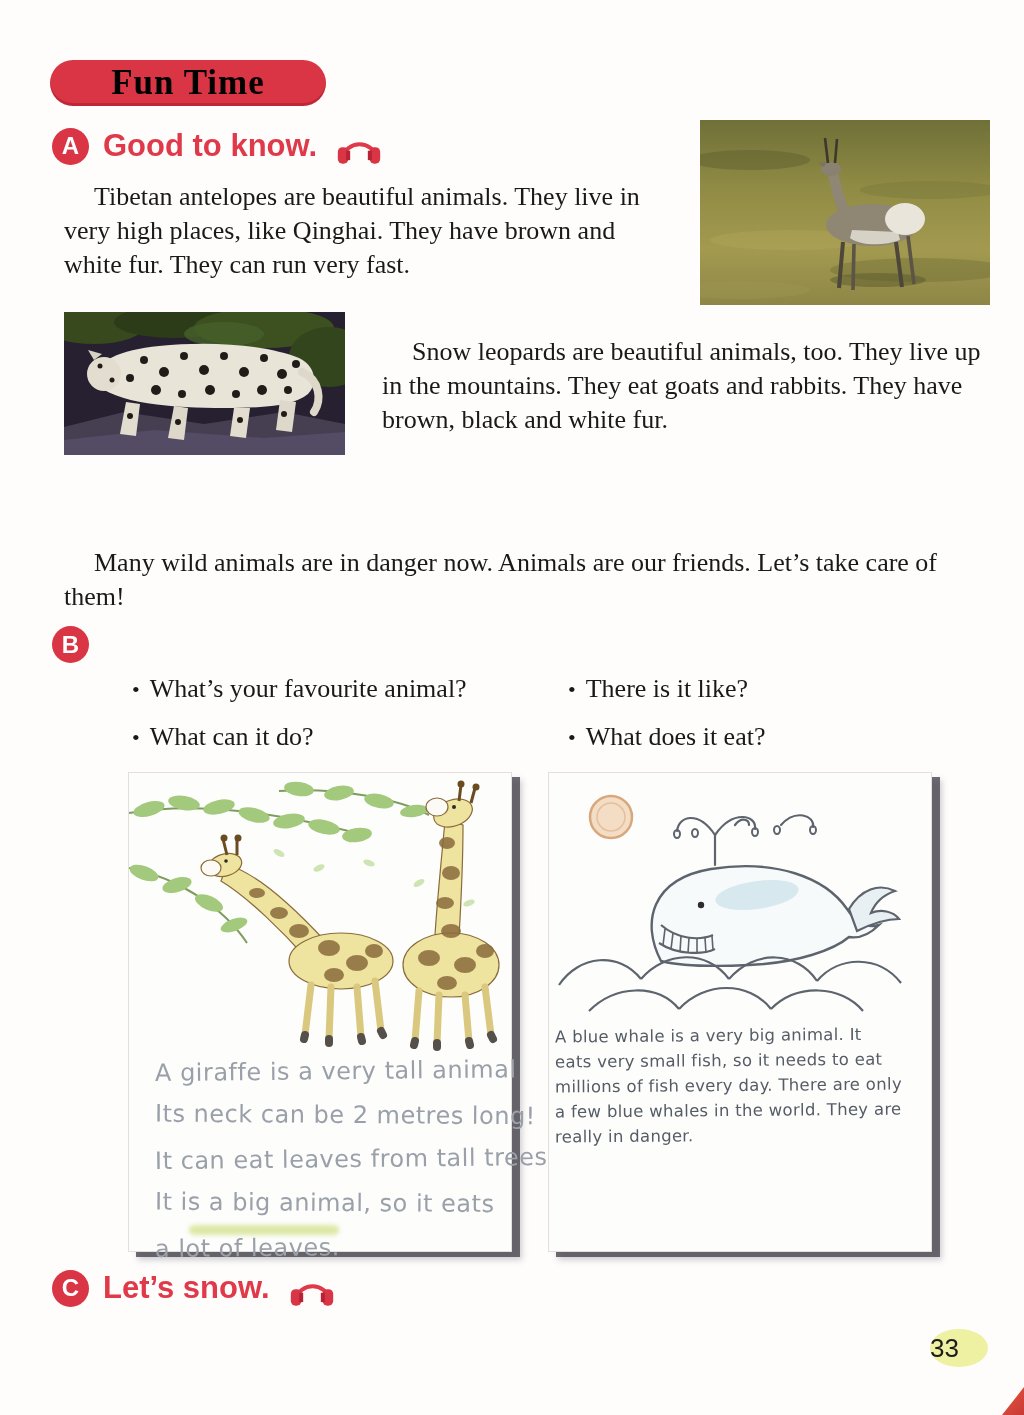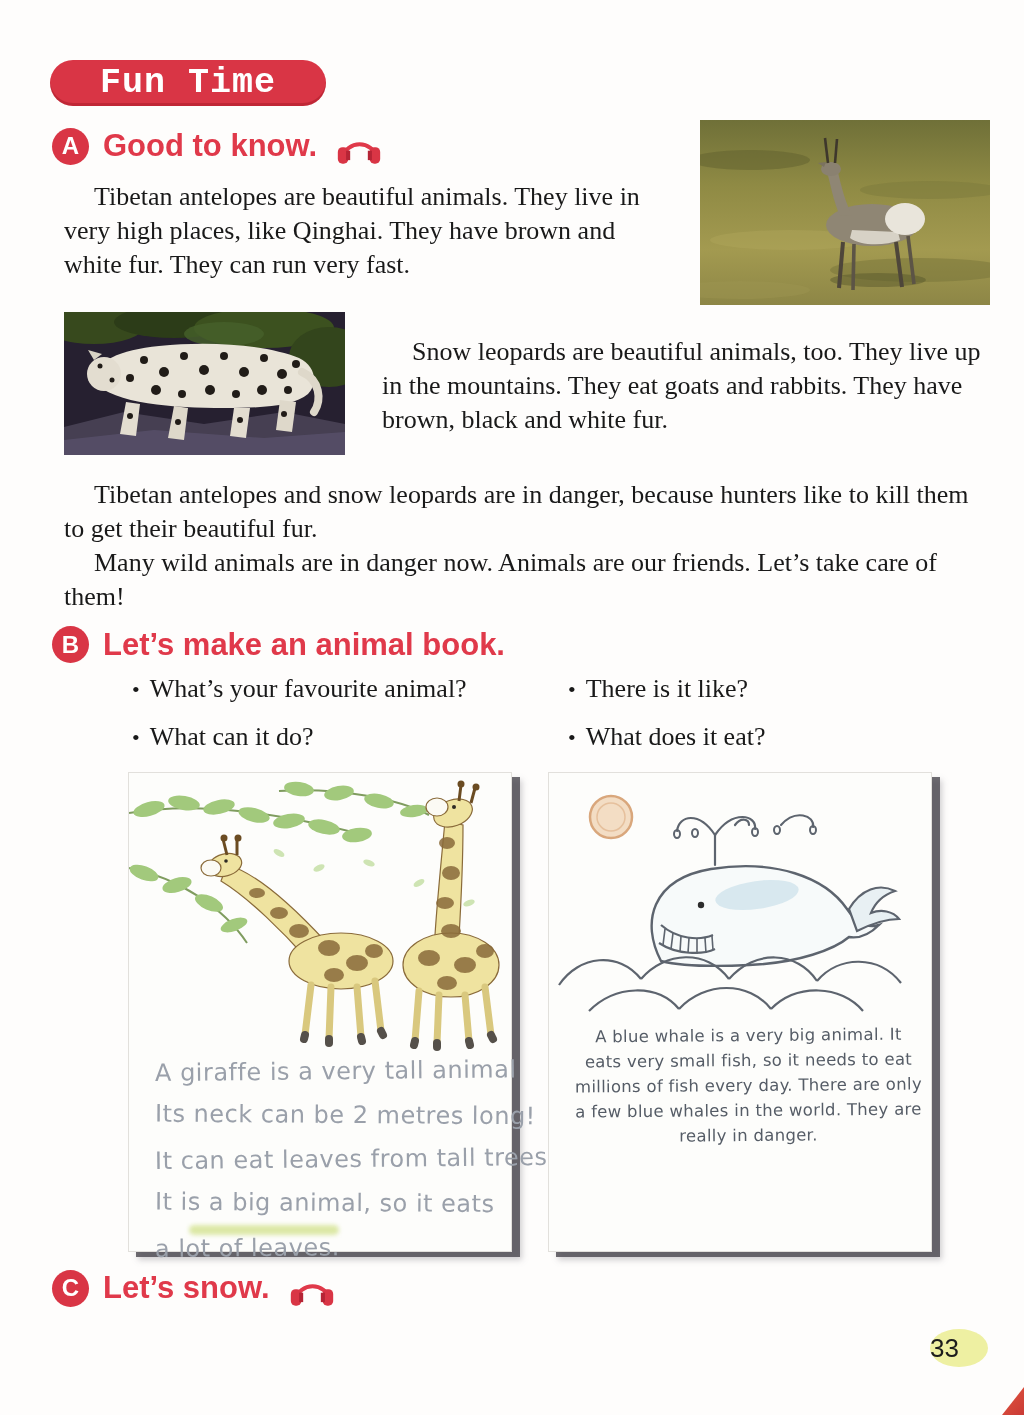--- a/index.html
+++ b/index.html
@@ -7,21 +7,21 @@
     position:relative;width:1024px;height:1415px;background:#fefdfc;
     overflow:hidden;font-family:"Liberation Serif",serif;color:#141414;
   }
   
   .pill{
     position:absolute;left:50px;top:60px;width:276px;height:46px;
     background:#d93545;border-radius:24px;display:flex;align-items:center;justify-content:center;
     box-shadow:inset 0 -3px 0 rgba(120,0,10,.25);
   }
   .pill span{
-    color:#ffffff;font-family:Liberation Mono, monospace;font-weight:bold;
+    color:#000000;font-family:Liberation Serif, serif;font-weight:bold;
     font-size:35px;letter-spacing:1px;
   }
   .section-head{
     position:absolute;display:flex;align-items:center;gap:14px;
     font-family:"Liberation Sans",sans-serif;font-weight:bold;color:#e0394a;
   }
   .letter-circle{
     width:37px;height:37px;border-radius:50%;background:#d93545;color:#fff;
     display:flex;align-items:center;justify-content:center;
     font-size:24px;font-family:"Liberation Sans",sans-serif;font-weight:bold;flex:0 0 auto;
@@ -171,26 +171,24 @@
         <circle cx="176" cy="108" r="3"></circle>
           <circle cx="220" cy="102" r="3"></circle>
         <circle cx="36" cy="54" r="2.5"></circle>
           <circle cx="48" cy="68" r="2.5"></circle>
       </g>
     </svg>
   </div>
 
   <div class="para" style="left:382px;top:335px;width:608px;">Snow leopards are beautiful animals, too. They live up in the mountains. They eat goats and rabbits. They have brown, black and white fur.</div>
 
-  <div class="para" style="left:64px;top:478px;width:922px;">Tibetan antelopes and snow leopards are in danger, because hunters like to kill them to get their beautiful fur.</div>
   <div class="para" style="left:64px;top:546px;width:922px;">Many wild animals are in danger now. Animals are our friends. Let’s take care of them!</div>
 
   <div class="section-head" style="left:52px;top:626px;">
     <div class="letter-circle">B</div>
-    <div class="section-title">Let’s make an animal book.</div>
   </div>
 
   <div class="bullet" style="left:104px;top:674px;margin-left:28px;">
     <span class="dot">•</span><span>What’s your favourite animal?</span>
   </div>
   <div class="bullet" style="left:568px;top:674px;">
     <span class="dot">•</span><span>There is it like?</span>
   </div>
   <div class="bullet" style="left:104px;top:722px;margin-left:28px;">
     <span class="dot">•</span><span>What can it do?</span>
@@ -351,21 +349,21 @@
       <g fill="none" stroke="#5d646e" stroke-width="2.2">
         <path d="M10 212 C30 182 70 178 92 206"></path>
         <path d="M92 206 C116 178 158 176 180 206"></path>
         <path d="M180 206 C206 176 248 178 268 208"></path>
         <path d="M268 208 C290 182 330 182 352 210"></path>
         <path d="M40 238 C66 212 108 210 130 236"></path>
         <path d="M130 236 C156 208 200 208 222 236"></path>
         <path d="M222 236 C248 210 292 212 314 238"></path>
       </g>
     </svg>
-    <div class="hand-lines" style="top:250px;left:26px;text-align:center;">
+    <div class="hand-lines" style="top:250px;left:6px;">
       <div class="w-line">A blue whale is a very big animal. It</div>
       <div class="w-line">eats very small fish, so it needs to eat</div>
       <div class="w-line">millions of fish every day. There are only</div>
       <div class="w-line">a few blue whales in the world. They are</div>
       <div class="w-line">really in danger.</div>
     </div>
   </div>
 
   <div class="section-head" style="left:52px;top:1268px;">
     <div class="letter-circle">C</div>

